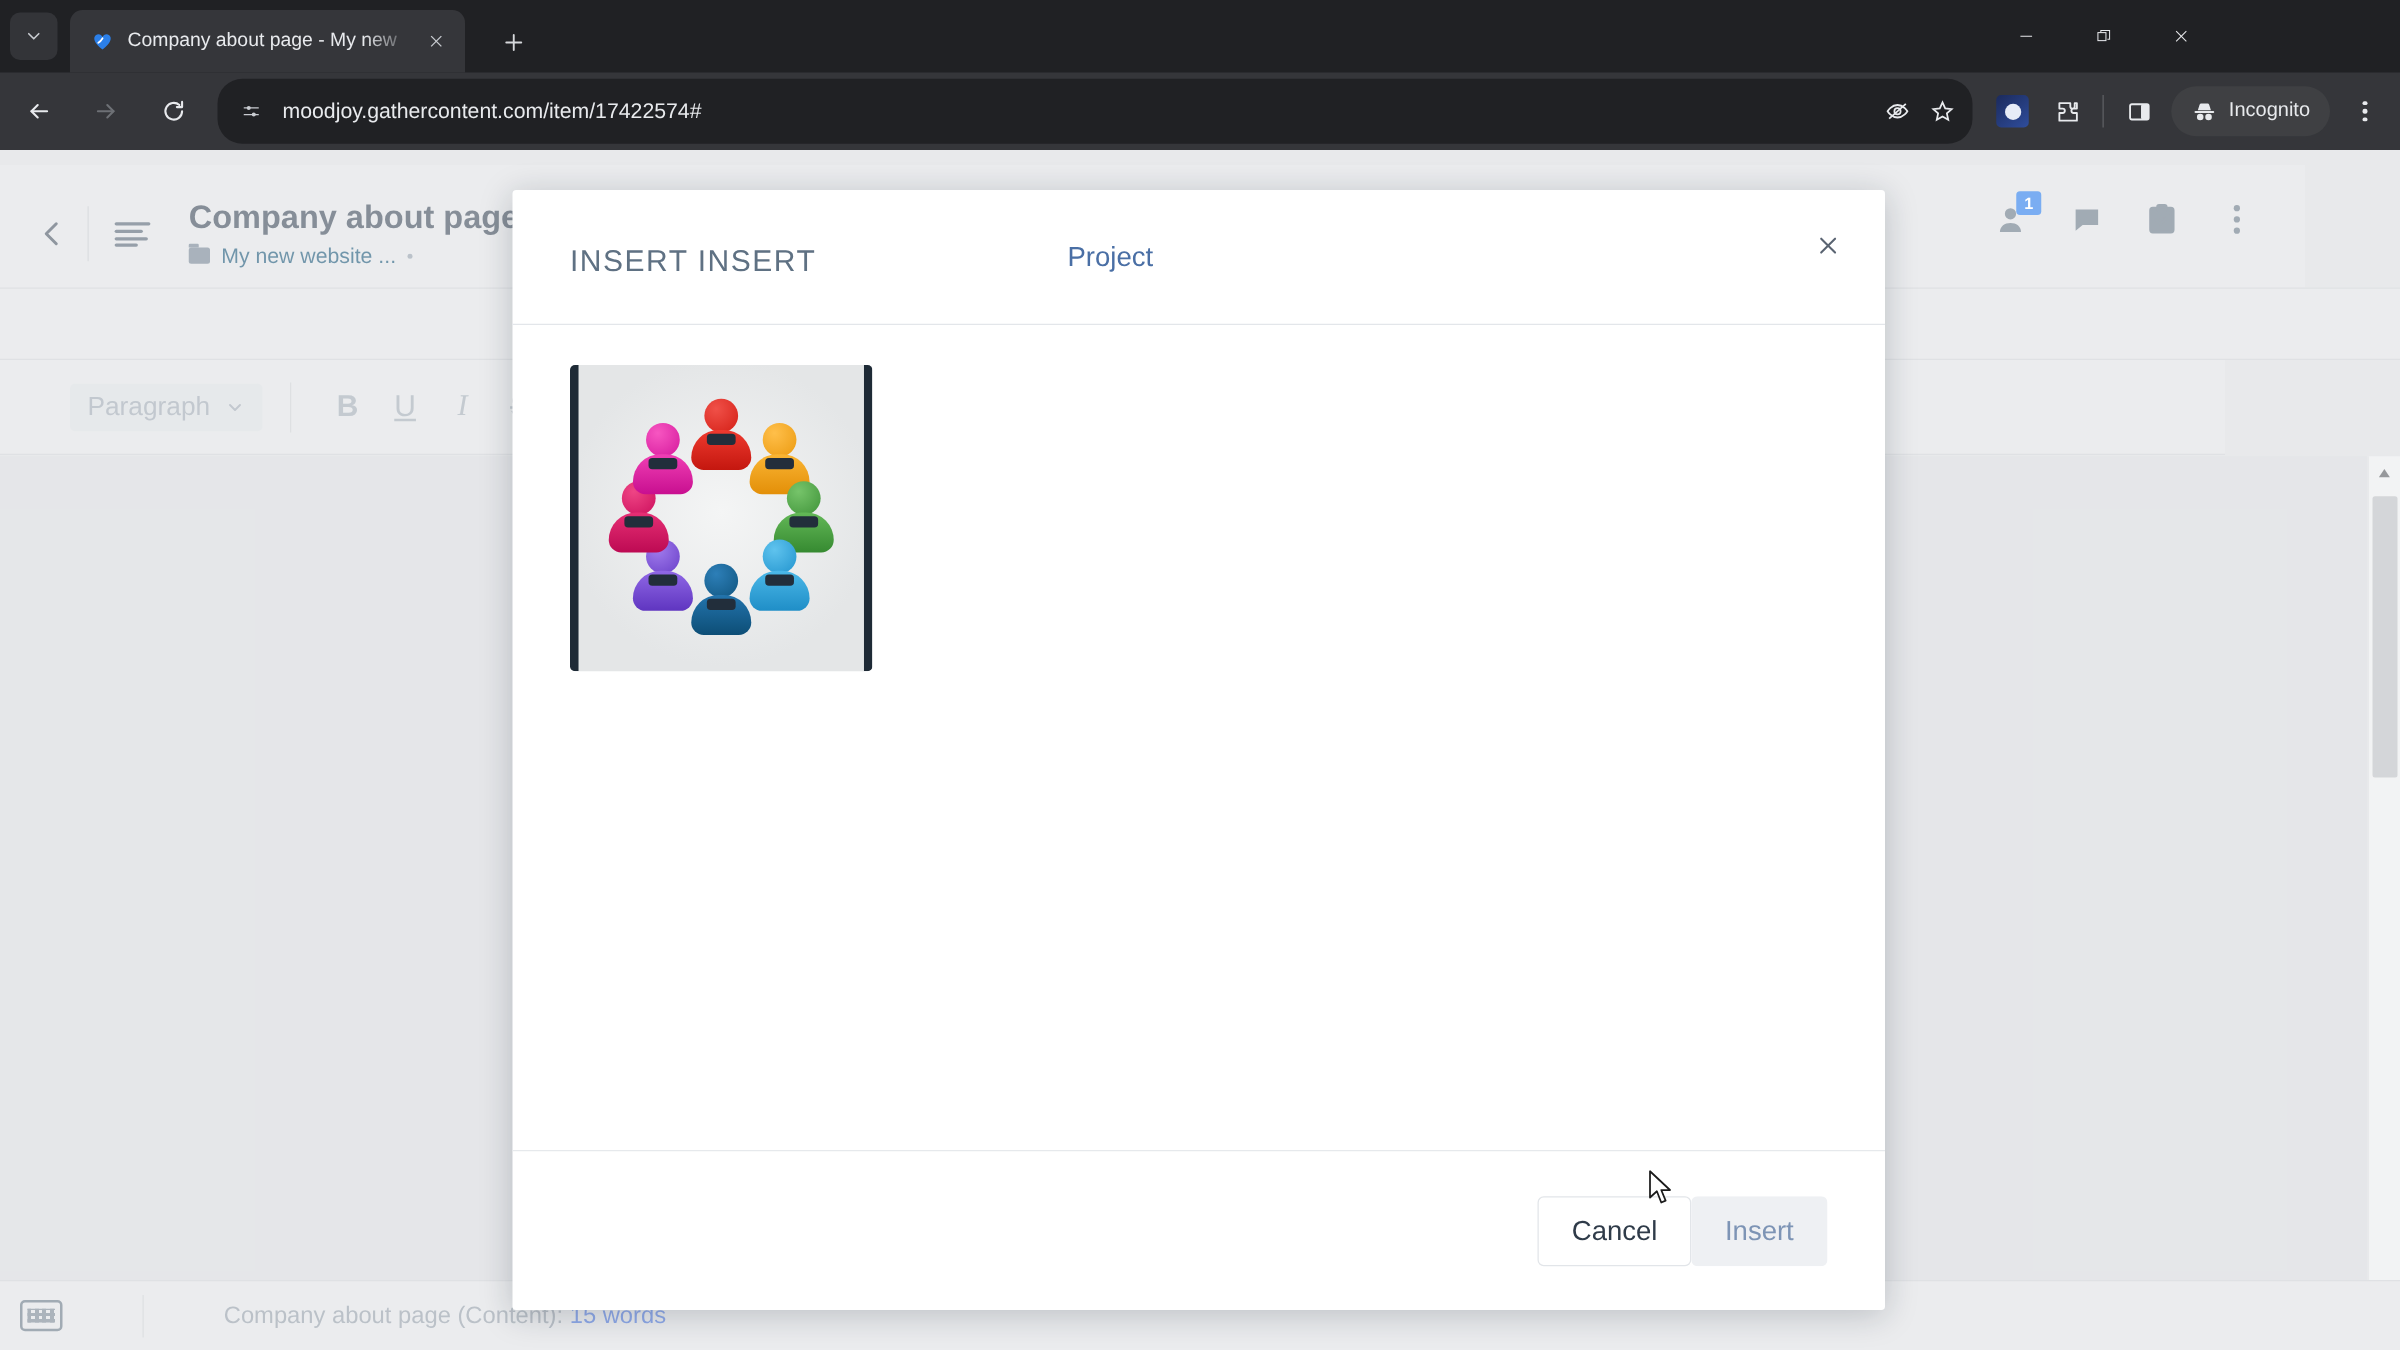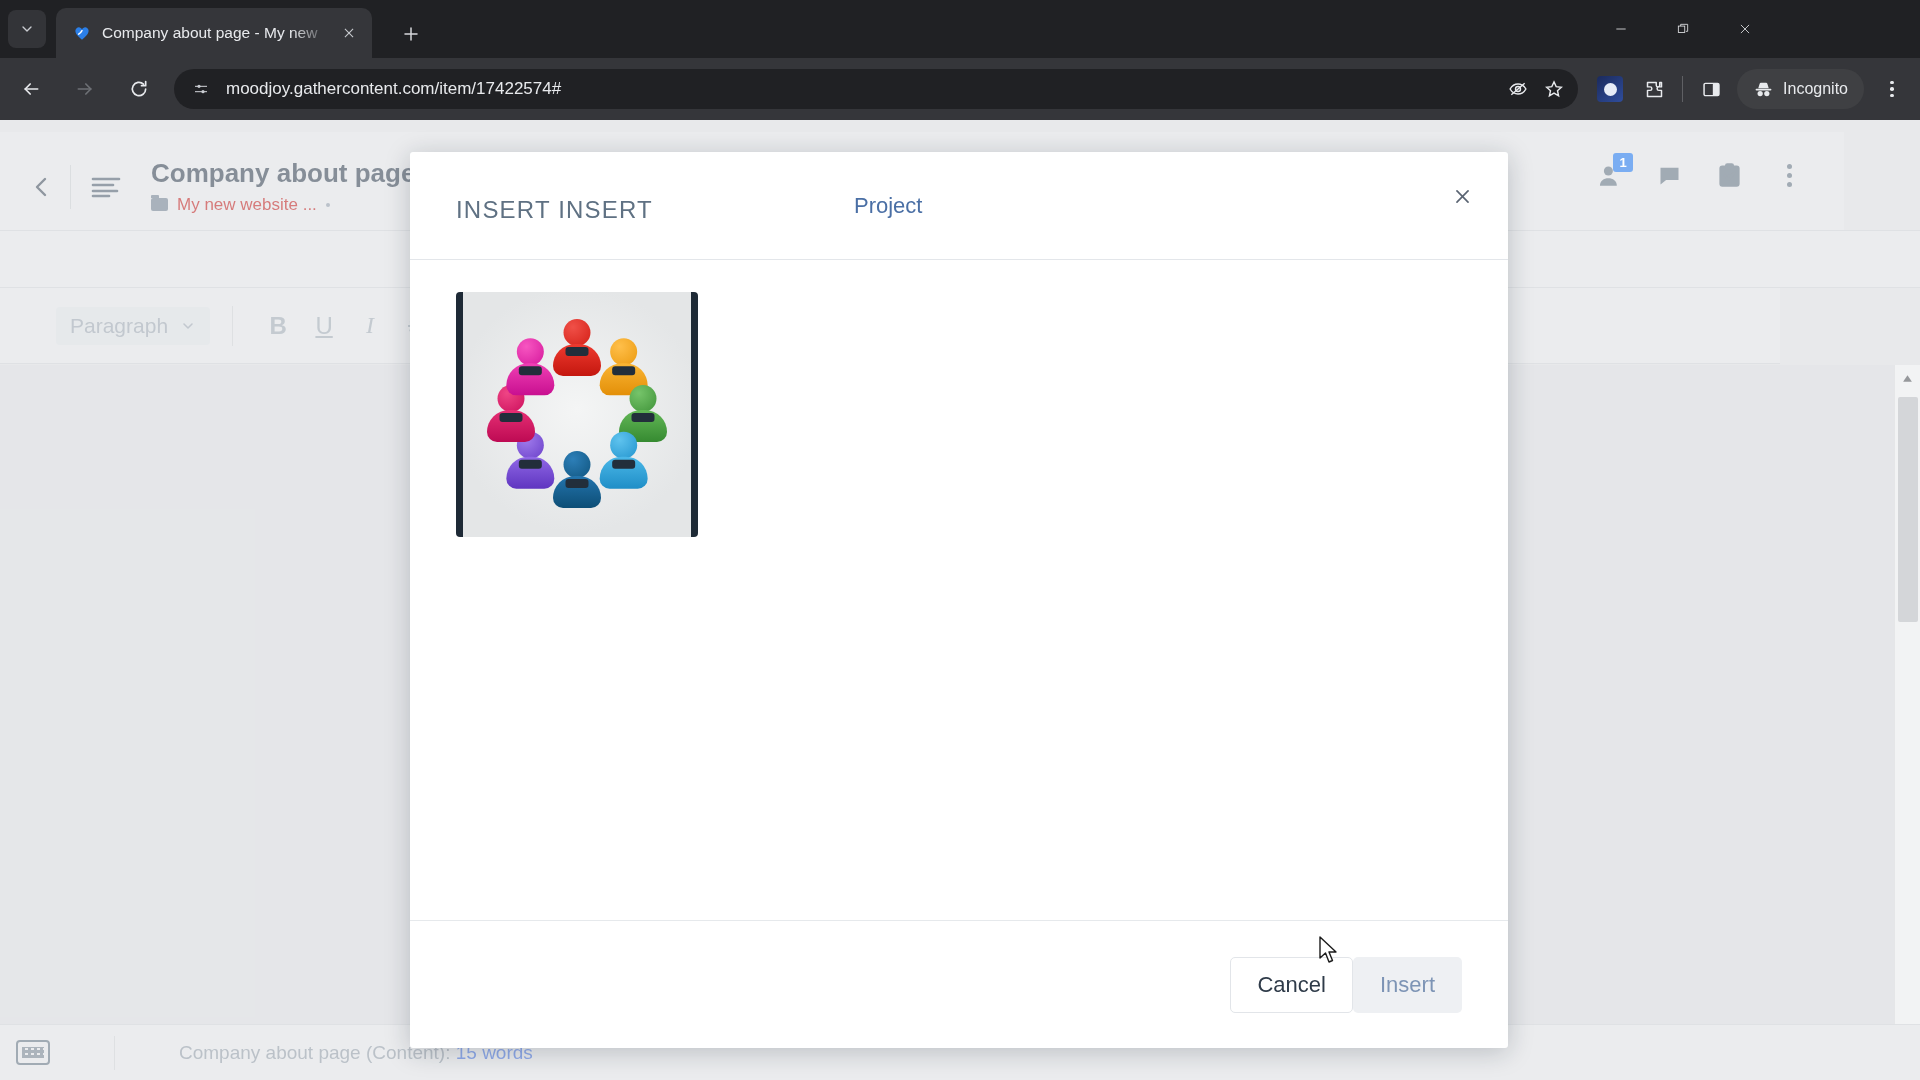--- a/index.html
+++ b/index.html
@@ -53,21 +53,21 @@
   .wc svg { width: 14px; height: 14px; stroke: #e8eaed; stroke-width: 1.4; fill:none; }
 
   .omnibar {
     position: absolute; top: 58px; left: 0; width: 1920px; height: 62px;
     background: #35363a; display: flex; align-items: center;
   }
   .navbtn { width: 46px; height: 46px; margin-left: 8px; display:flex; align-items:center; justify-content:center; }
   .navbtn svg { width: 20px; height: 20px; fill:none; stroke:#e8eaed; stroke-width:2; stroke-linecap:round; stroke-linejoin:round; }
   .navbtn.disabled svg { stroke: #6d7075; }
   .urlbox {
-    flex: 1 1 auto; height: 40px; margin: 0 10px 0 12px;
+    flex: 1 1 auto; height: 52px; margin: 0 10px 0 12px;
     background: #202124; border-radius: 20px;
     display: flex; align-items: center; padding: 0 6px 0 14px;
   }
   .site-icon { width: 26px; height: 26px; display:flex; align-items:center; justify-content:center; margin-right:12px; }
   .site-icon svg { width: 16px; height: 16px; stroke: #c9ccd1; fill:none; stroke-width: 1.6; }
   .url-text { flex:1 1 auto; color: #e8eaed; font-size: 17px; white-space: nowrap; overflow: hidden; }
   .omni-icon { width: 36px; height: 36px; display:flex; align-items:center; justify-content:center; }
   .omni-icon svg { width: 20px; height: 20px; stroke: #e8eaed; fill: none; stroke-width: 1.7; }
   .ext-icons { display: flex; align-items: center; margin-right: 4px; }
   .ext-ico { width: 44px; height: 44px; display:flex; align-items:center; justify-content:center; }
@@ -94,21 +94,21 @@
   .hdr-back { width: 56px; display:flex; align-items:center; justify-content:center; margin-left: 14px; }
   .hdr-back svg { width:24px;height:24px;stroke:#3e4b5b;fill:none;stroke-width:2.4;stroke-linecap:round;stroke-linejoin:round;}
   .hdr-sep { width:1px; height: 44px; background:#c2c6ca; }
   .hdr-list { width: 70px; display:flex; align-items:center; justify-content:center; }
   .hdr-list svg { width: 30px; height: 24px; stroke:#4a5a6b; stroke-width:2.6; stroke-linecap:round; }
   .hdr-titles { margin-left: 10px; }
   .hdr-title { font-size: 26px; font-weight: bold; color: #2f3d4e; line-height: 1.15; white-space: nowrap;}
   .hdr-crumb { display:flex; align-items:center; gap:9px; margin-top: 6px; }
   .folder-ic { width:17px;height:13px;background:#6b7b8c;border-radius:2px; position:relative;}
   .folder-ic:before{content:"";position:absolute;top:-3px;left:0;width:8px;height:3px;background:#6b7b8c;border-radius:1px 1px 0 0;}
-  .hdr-crumb span { font-size: 17px; color: #b91c1c; white-space:nowrap; }
+  .hdr-crumb span { font-size: 17px; color: #0c4a6e; white-space:nowrap; }
   .crumb-dot { width:4px;height:4px;border-radius:50%;background:#8b97a4; display:inline-block;}
   .hdr-right { position:absolute; right: 40px; top: 28px; display:flex; align-items:center; gap: 30px; }
   .hdr-ic { position: relative; width: 30px; height: 30px; display:flex; align-items:center; justify-content:center;}
   .hdr-ic svg { width: 27px; height: 27px; fill: #5e6e7e; }
   .badge {
     position:absolute; top:-7px; right:-9px; min-width:20px; height:19px; border-radius:3px;
     background:#1a73e8; color:#fff; font-size:13px; font-weight:bold;
     display:flex; align-items:center; justify-content:center; padding: 0 4px;
   }
   .hdr-kebab { display:flex;flex-direction:column;gap:4px; }

